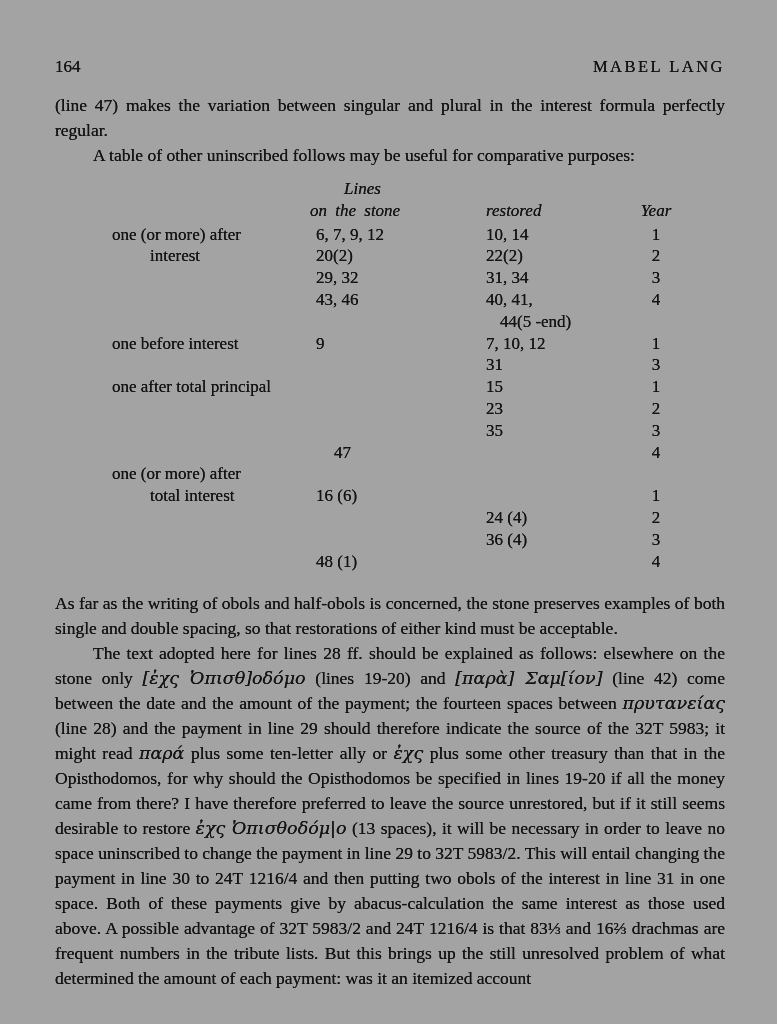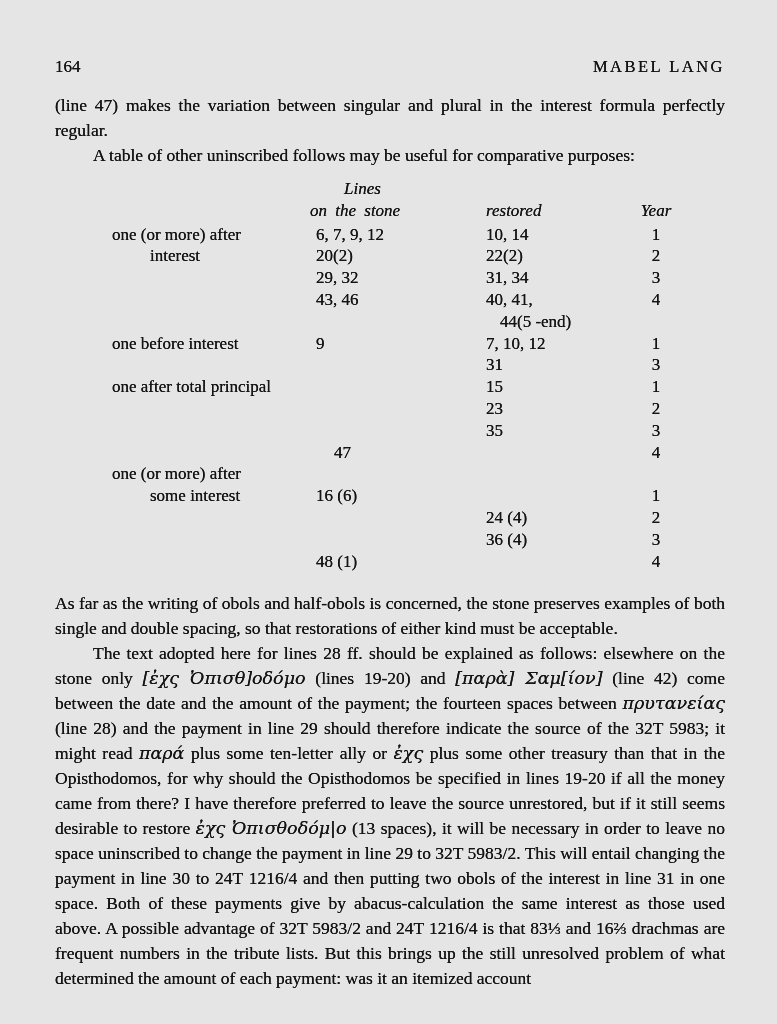--- a/index.html
+++ b/index.html
@@ -4,21 +4,21 @@
 <style>
   html, body {
     margin: 0;
     padding: 0;
     background: #ffffff;
   }
   .page {
     position: relative;
     width: 777px;
     height: 1024px;
-    background: #e5e5e5;
+    background: #a3a3a3;
     overflow: hidden;
     font-family: "Liberation Serif", "DejaVu Serif", serif;
     color: #141414;
     text-shadow: 0 0 0.3px currentColor; 
   }
 
   
   .sec-header {
     position: absolute;
     top: 57px;
@@ -188,21 +188,21 @@
       <div class="cell"></div>
       <div class="cell c-year">4</div>
     </div>
     <div class="trow">
       <div class="cell">one (or more) after</div>
       <div class="cell c-stone"></div>
       <div class="cell"></div>
       <div class="cell c-year"></div>
     </div>
     <div class="trow">
-      <div class="cell lbl-indent">some interest</div>
+      <div class="cell lbl-indent">total interest</div>
       <div class="cell c-stone">16 (6)</div>
       <div class="cell"></div>
       <div class="cell c-year">1</div>
     </div>
     <div class="trow">
       <div class="cell"></div>
       <div class="cell c-stone"></div>
       <div class="cell">24 (4)</div>
       <div class="cell c-year">2</div>
     </div>

